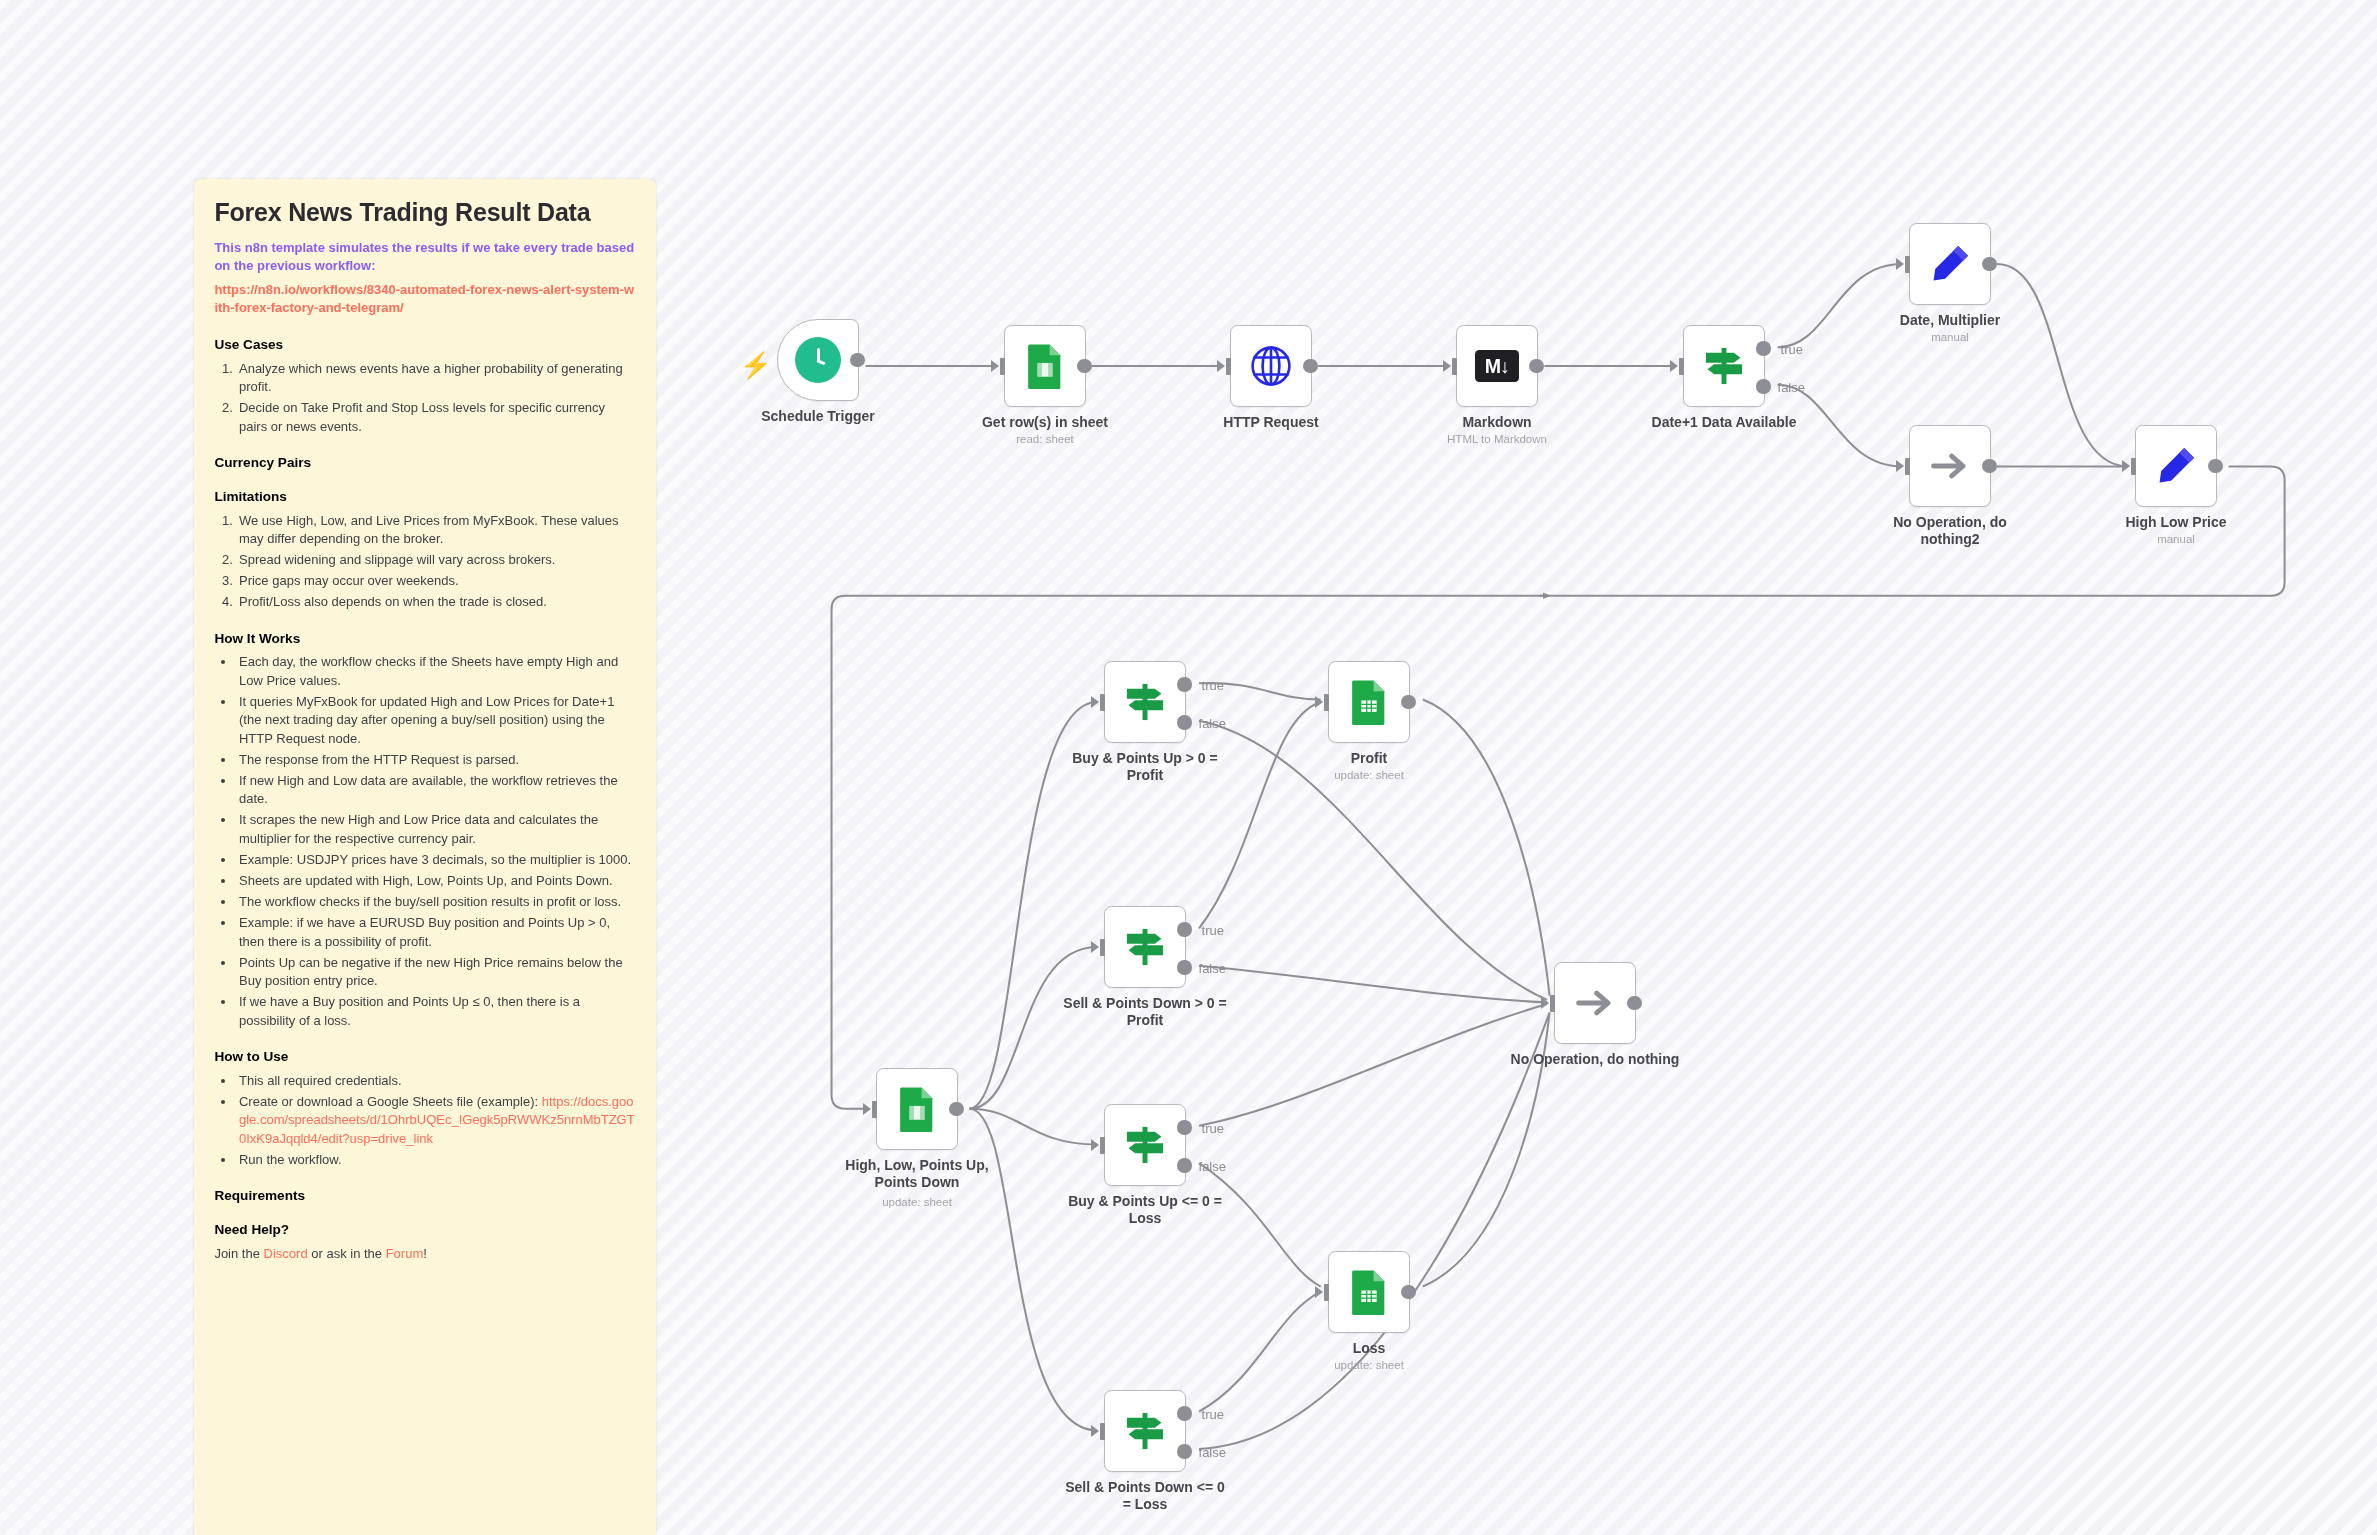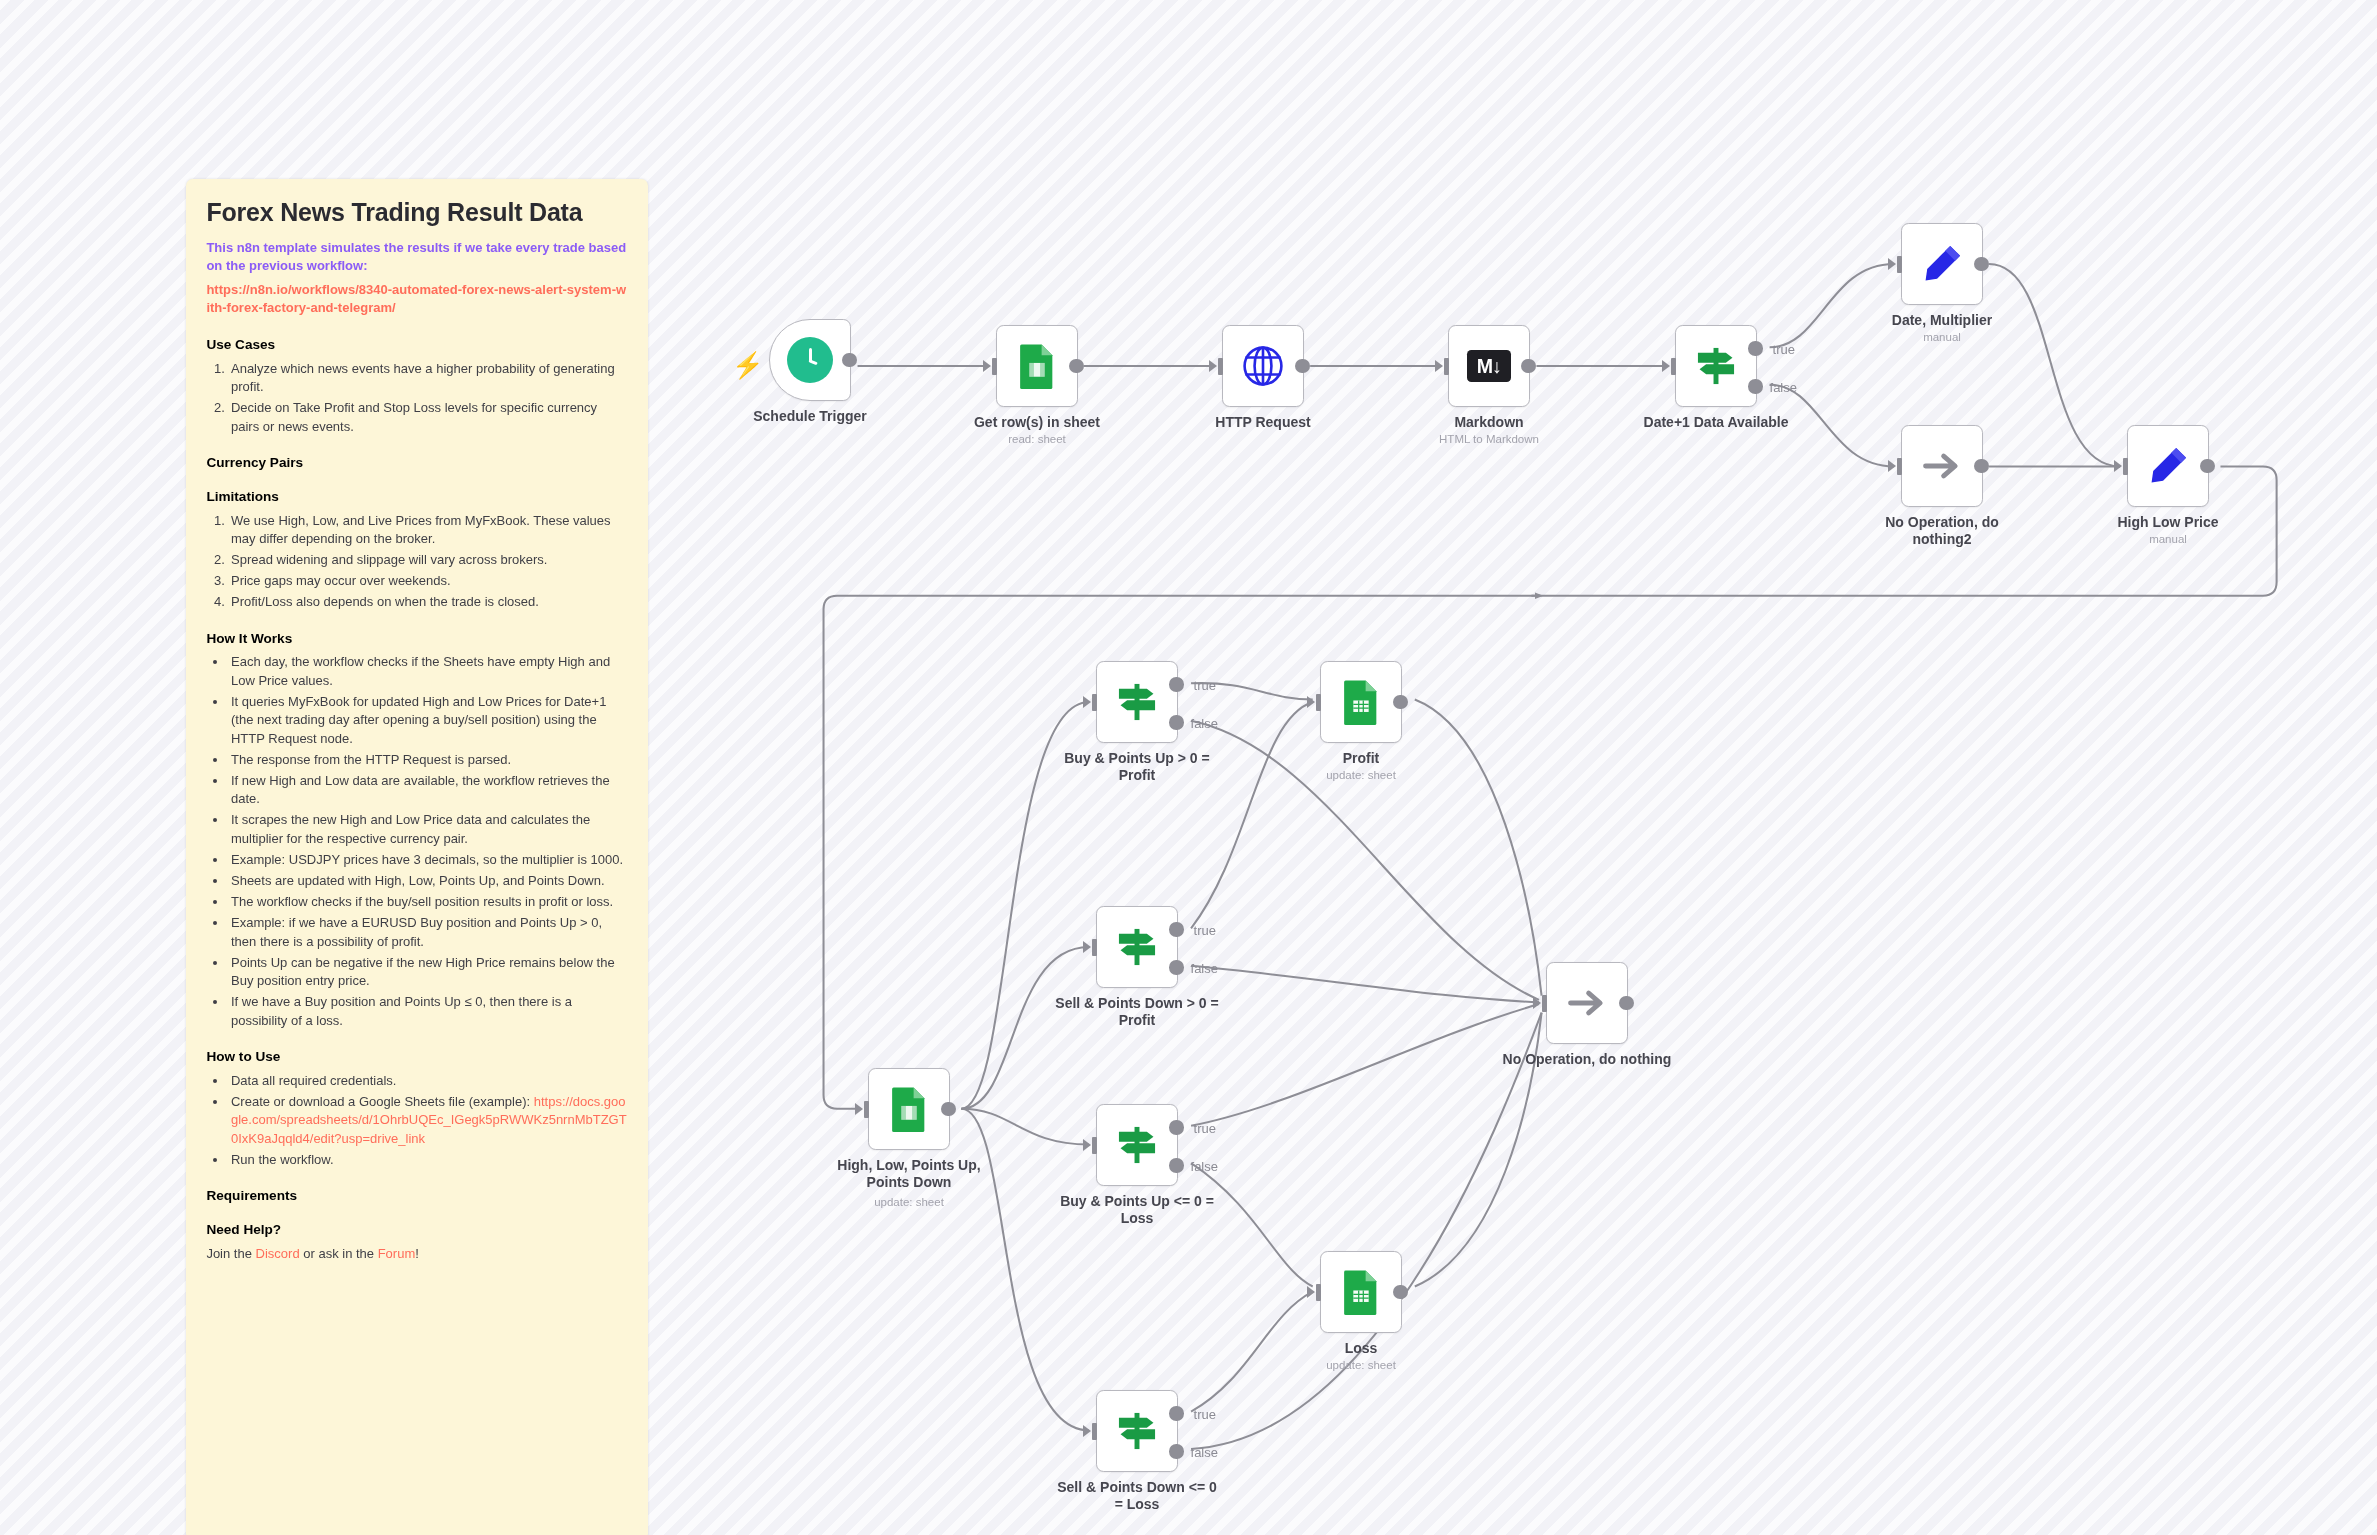--- a/index.html
+++ b/index.html
@@ -8,21 +8,21 @@
     font-family: "Liberation Sans", sans-serif;
     background-color: #f7f7fa;
     background-image: repeating-linear-gradient(
         135deg,
         #fbfbfd 0px, #fbfbfd 7.7px,
         #f2f2f7 7.7px, #f2f2f7 17px);
     position: relative;
   }
 
   
-  #canvas { position:absolute; inset:0; }
+  #canvas { position:absolute; inset:0;margin-left:8px; }
   #edges  { position:absolute; inset:0; width:2377px; height:1536px; pointer-events:none; }
 
   
   .sticky {
     position:absolute;
     left:186px; top:179px;
     width:462px; height:1361px;
     background:#fdf6d8;
     border-radius:6.8px;
     box-shadow:0 0.9px 2.6px rgba(0,0,0,.12);
@@ -202,21 +202,21 @@
       <li>Example: USDJPY prices have 3 decimals, so the multiplier is 1000.</li>
       <li>Sheets are updated with High, Low, Points Up, and Points Down.</li>
       <li>The workflow checks if the buy/sell position results in profit or loss.</li>
       <li>Example: if we have a EURUSD Buy position and Points Up &gt; 0, then there is a possibility of profit.</li>
       <li>Points Up can be negative if the new High Price remains below the Buy position entry price.</li>
       <li>If we have a Buy position and Points Up ≤ 0, then there is a possibility of a loss.</li>
     </ul>
 
     <h2>How to Use</h2>
     <ul>
-      <li>Data all required credentials.</li>
+      <li>This all required credentials.</li>
       <li>
         <span>Create or download a Google Sheets file (example):</span>
         <span class="link-plain">https://docs.google.com/spreadsheets/d/1OhrbUQEc_IGegk5pRWWKz5nrnMbTZGT0IxK9aJqqld4/edit?usp=drive_link</span>
       </li>
       <li>Run the workflow.</li>
     </ul>
 
     <h2>Requirements</h2>
 
     <h2>Need Help?</h2>

